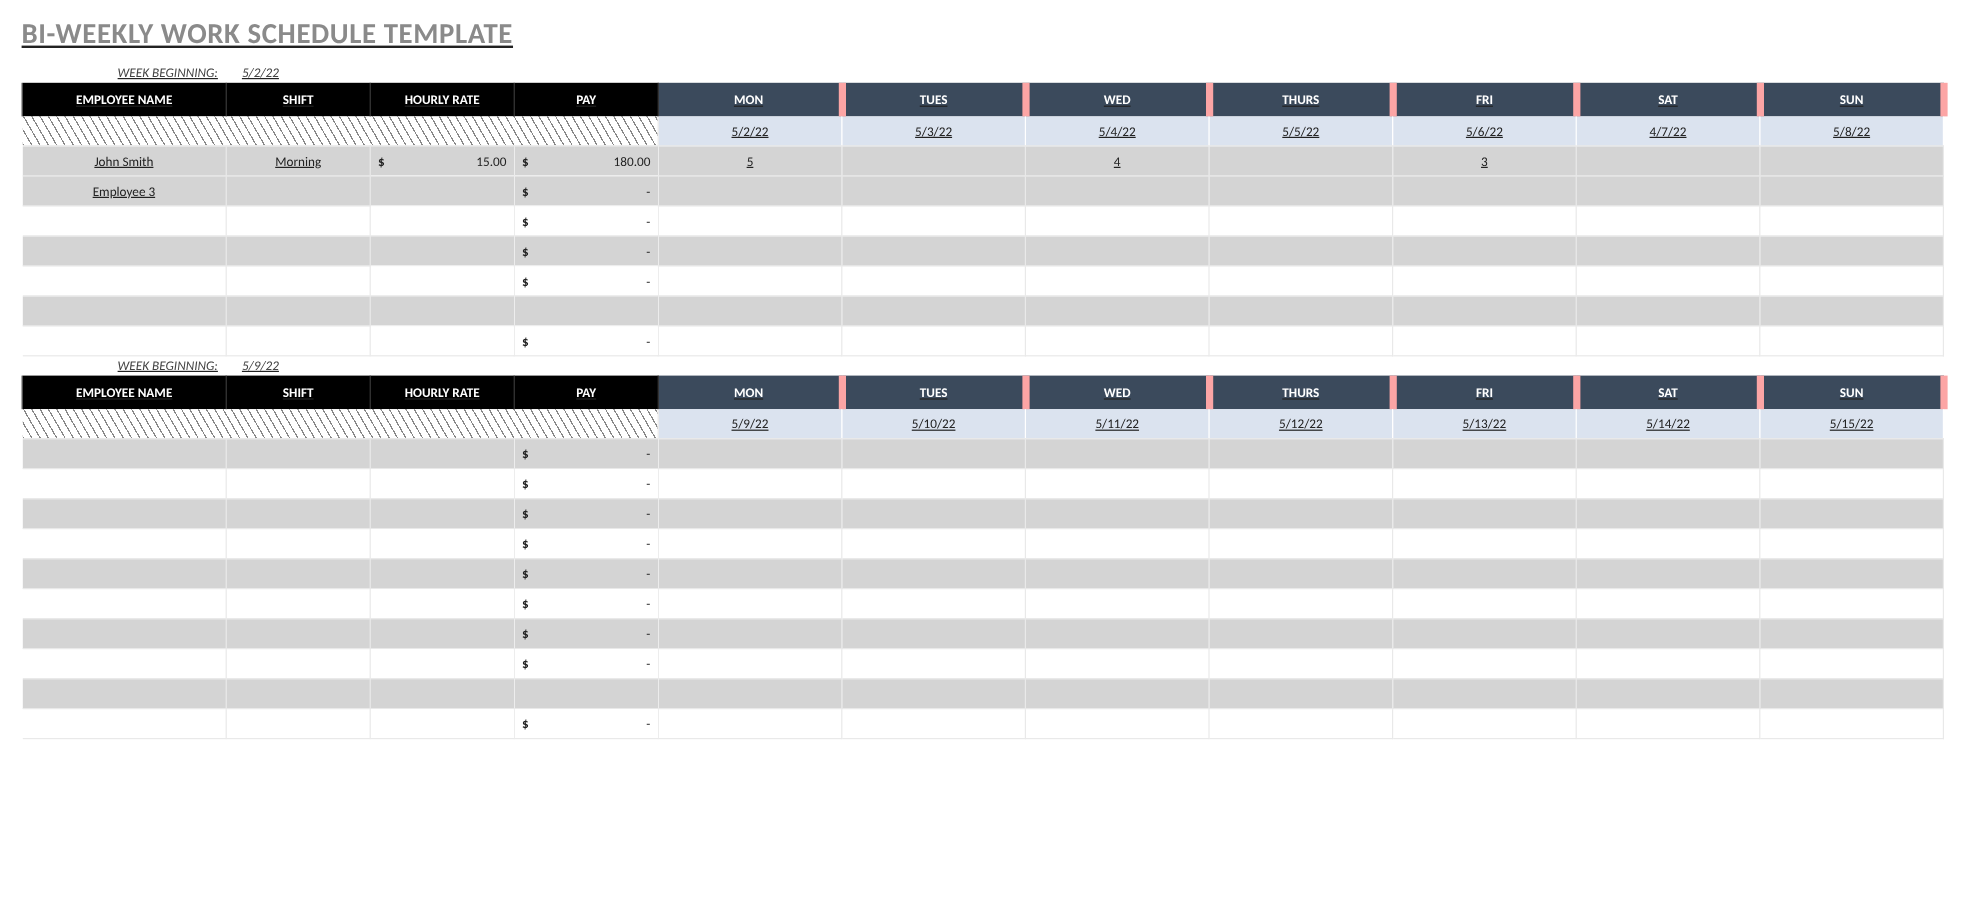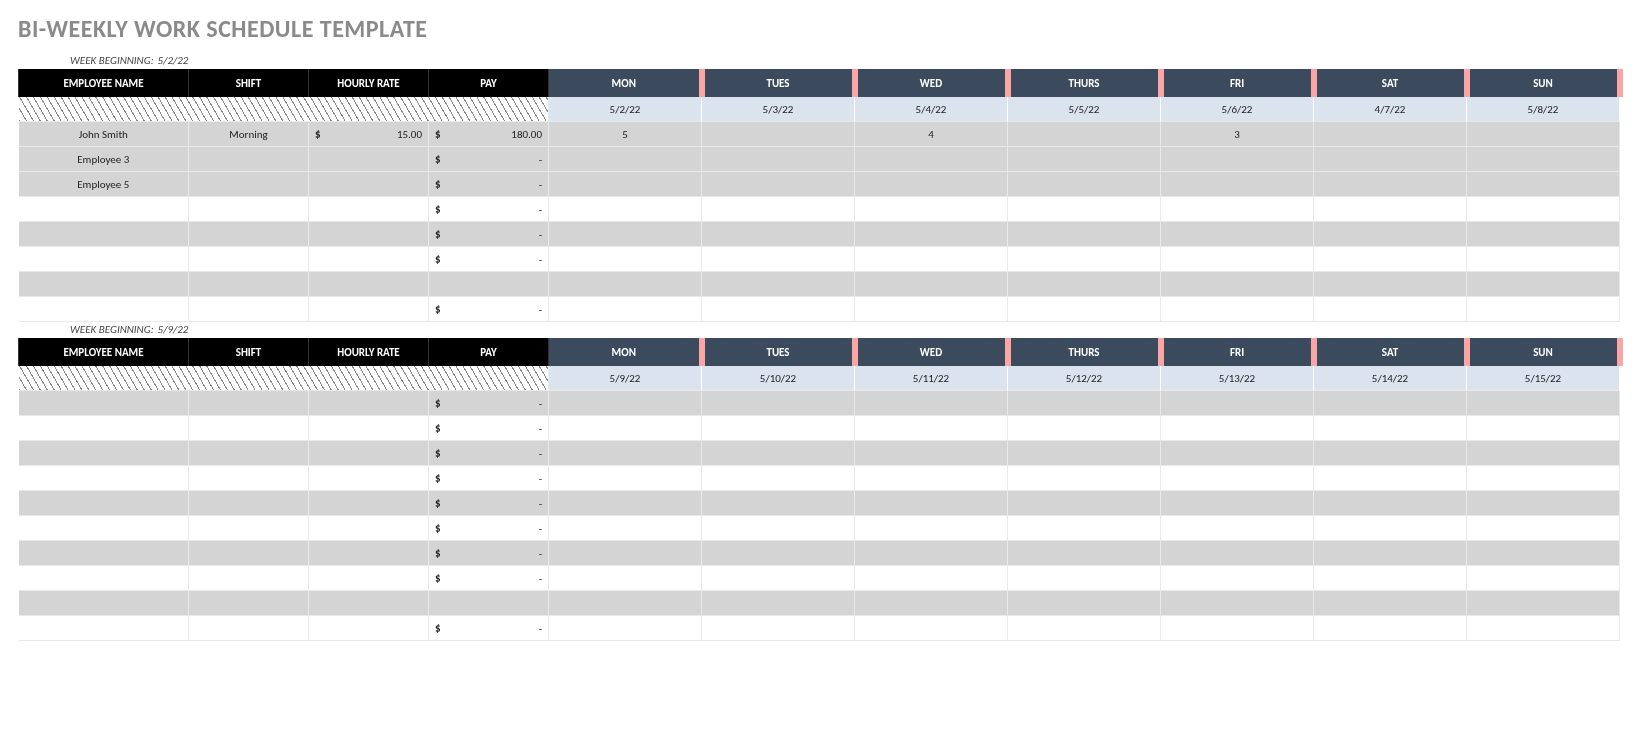--- a/index.html
+++ b/index.html
@@ -6,35 +6,36 @@
   html, body {
     margin: 0; padding: 0;
     font-family: "Calibri", "Segoe UI", Arial, sans-serif;
     font-size: 12px;
     color: #222;
     background: #fff;
   }
   .page {
     width: 1637px;
     padding: 14px 18px 30px 18px;
+    text-decoration: underline;
   }
   .title {
     font-size: 24px;
     font-weight: 700;
     letter-spacing: 0.5px;
     color: #8a8a8a;
     margin: 0 0 10px 0;
   }
   .week-begin {
     display: flex;
     align-items: baseline;
     font-style: italic;
     color: #444;
-    margin-left: 52px;
-    gap: 4px;
+    margin-left: 80px;
+    gap: 20px;
     height: 16px;
     line-height: 16px;
   }
   .week-begin .lbl { font-size: 11px; }
   .week-begin .val { font-style: italic; font-size: 11px; }
 
   .tbl {
     border-collapse: collapse;
     table-layout: fixed;
     width: 1600px;
@@ -195,36 +196,20 @@
                 <span class="amt">-</span>
               </td>
               <td class="day"></td>
               <td class="day"></td>
               <td class="day"></td>
               <td class="day"></td>
               <td class="day"></td>
               <td class="day"></td>
               <td class="day"></td>
             </tr>
-            <tr class="row-odd">
-              <td class="name">Employee 5</td>
-              <td class="shift"></td>
-              <td class="money"></td>
-              <td class="money">
-                <span class="sym">$</span>
-                <span class="amt">-</span>
-              </td>
-              <td class="day"></td>
-              <td class="day"></td>
-              <td class="day"></td>
-              <td class="day"></td>
-              <td class="day"></td>
-              <td class="day"></td>
-              <td class="day"></td>
-            </tr>
             <tr class="row-even">
               <td class="name"></td>
               <td class="shift"></td>
               <td class="money"></td>
               <td class="money">
                 <span class="sym">$</span>
                 <span class="amt">-</span>
               </td>
               <td class="day"></td>
               <td class="day"></td>

